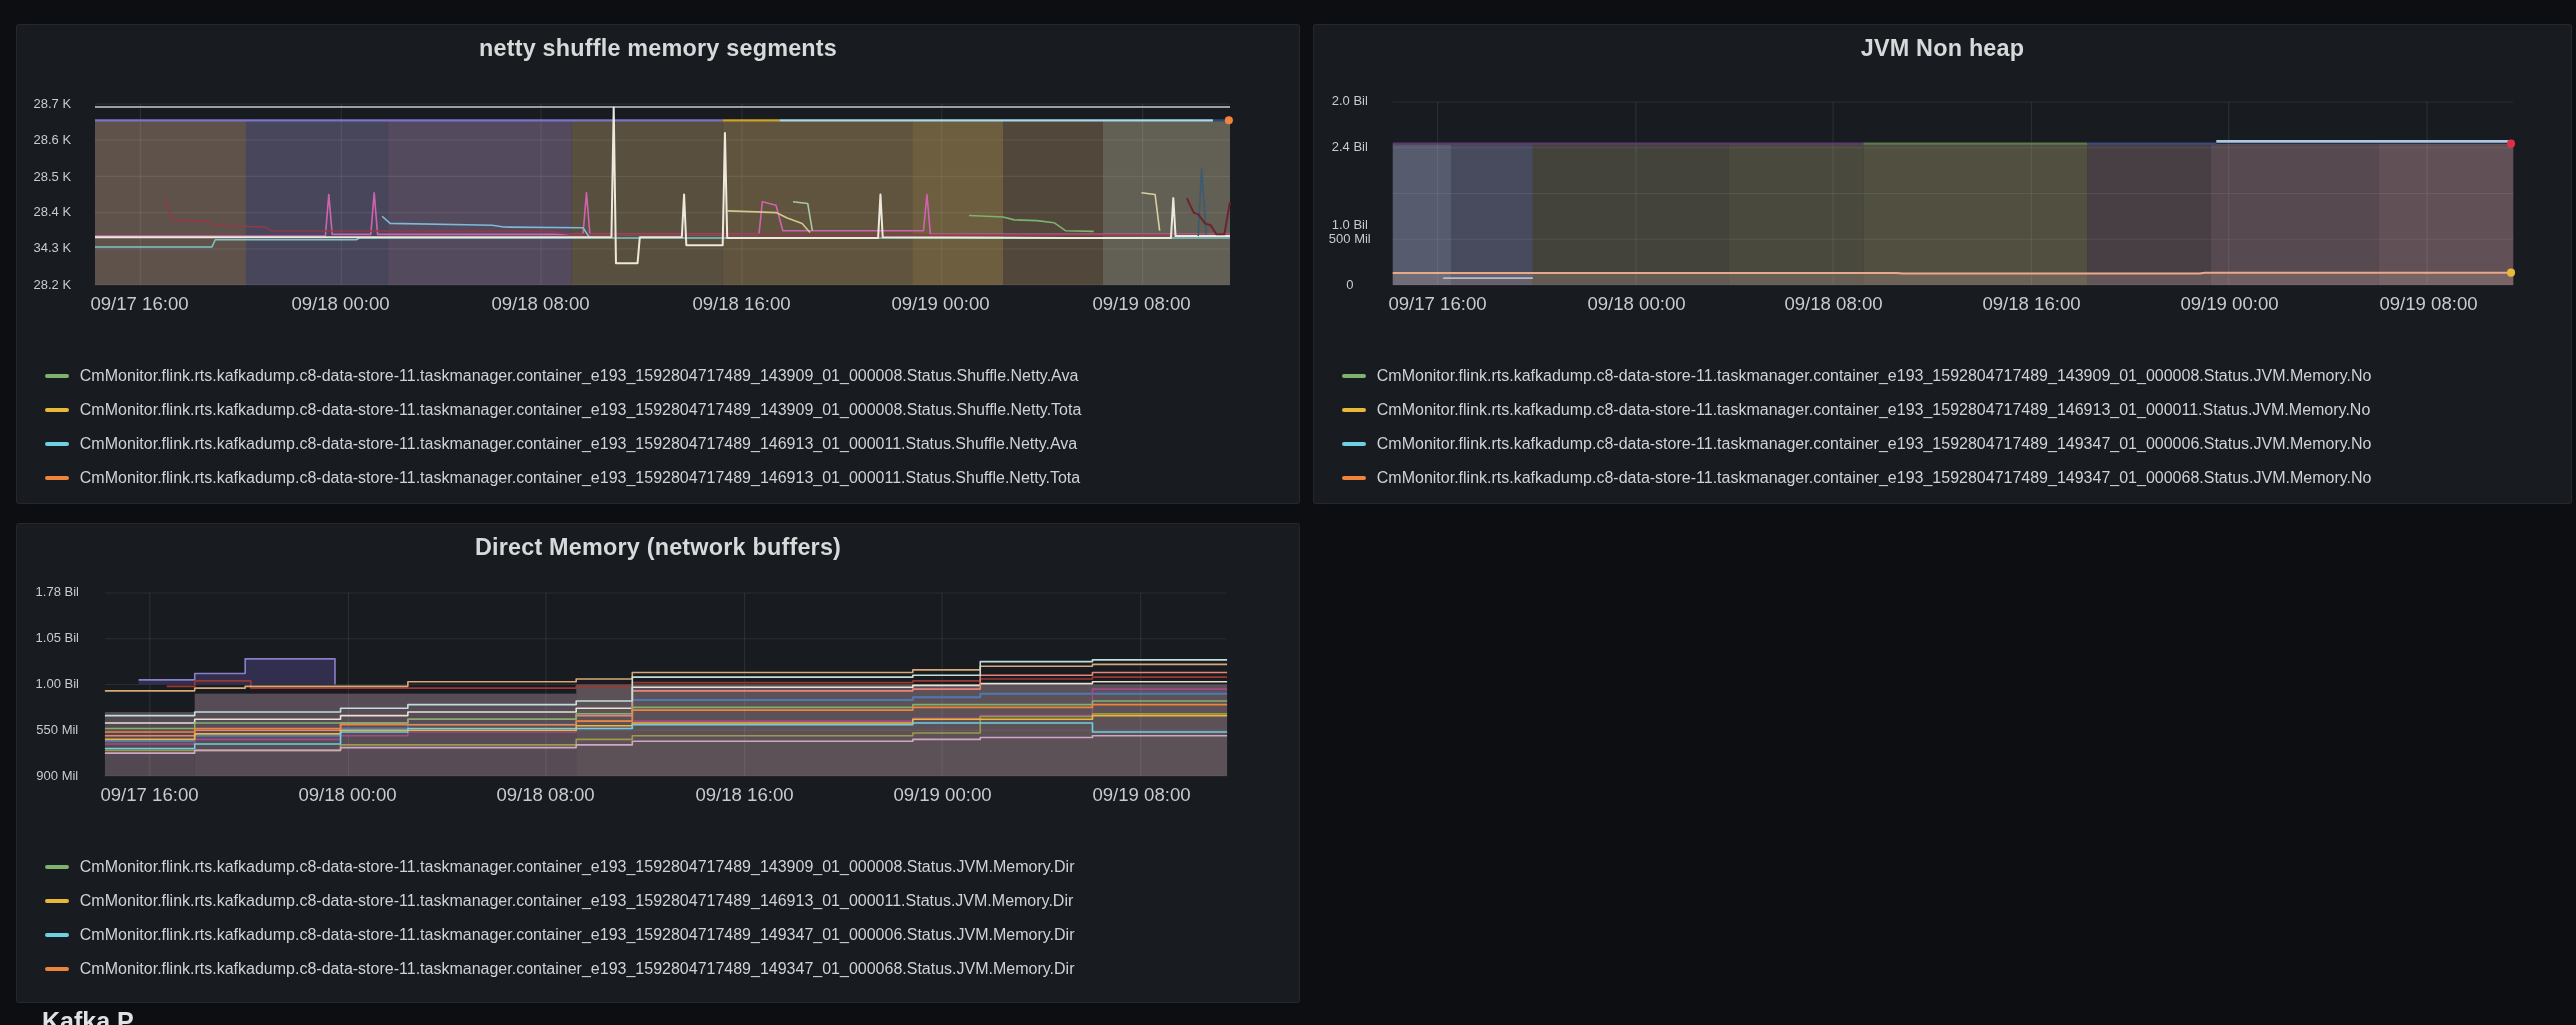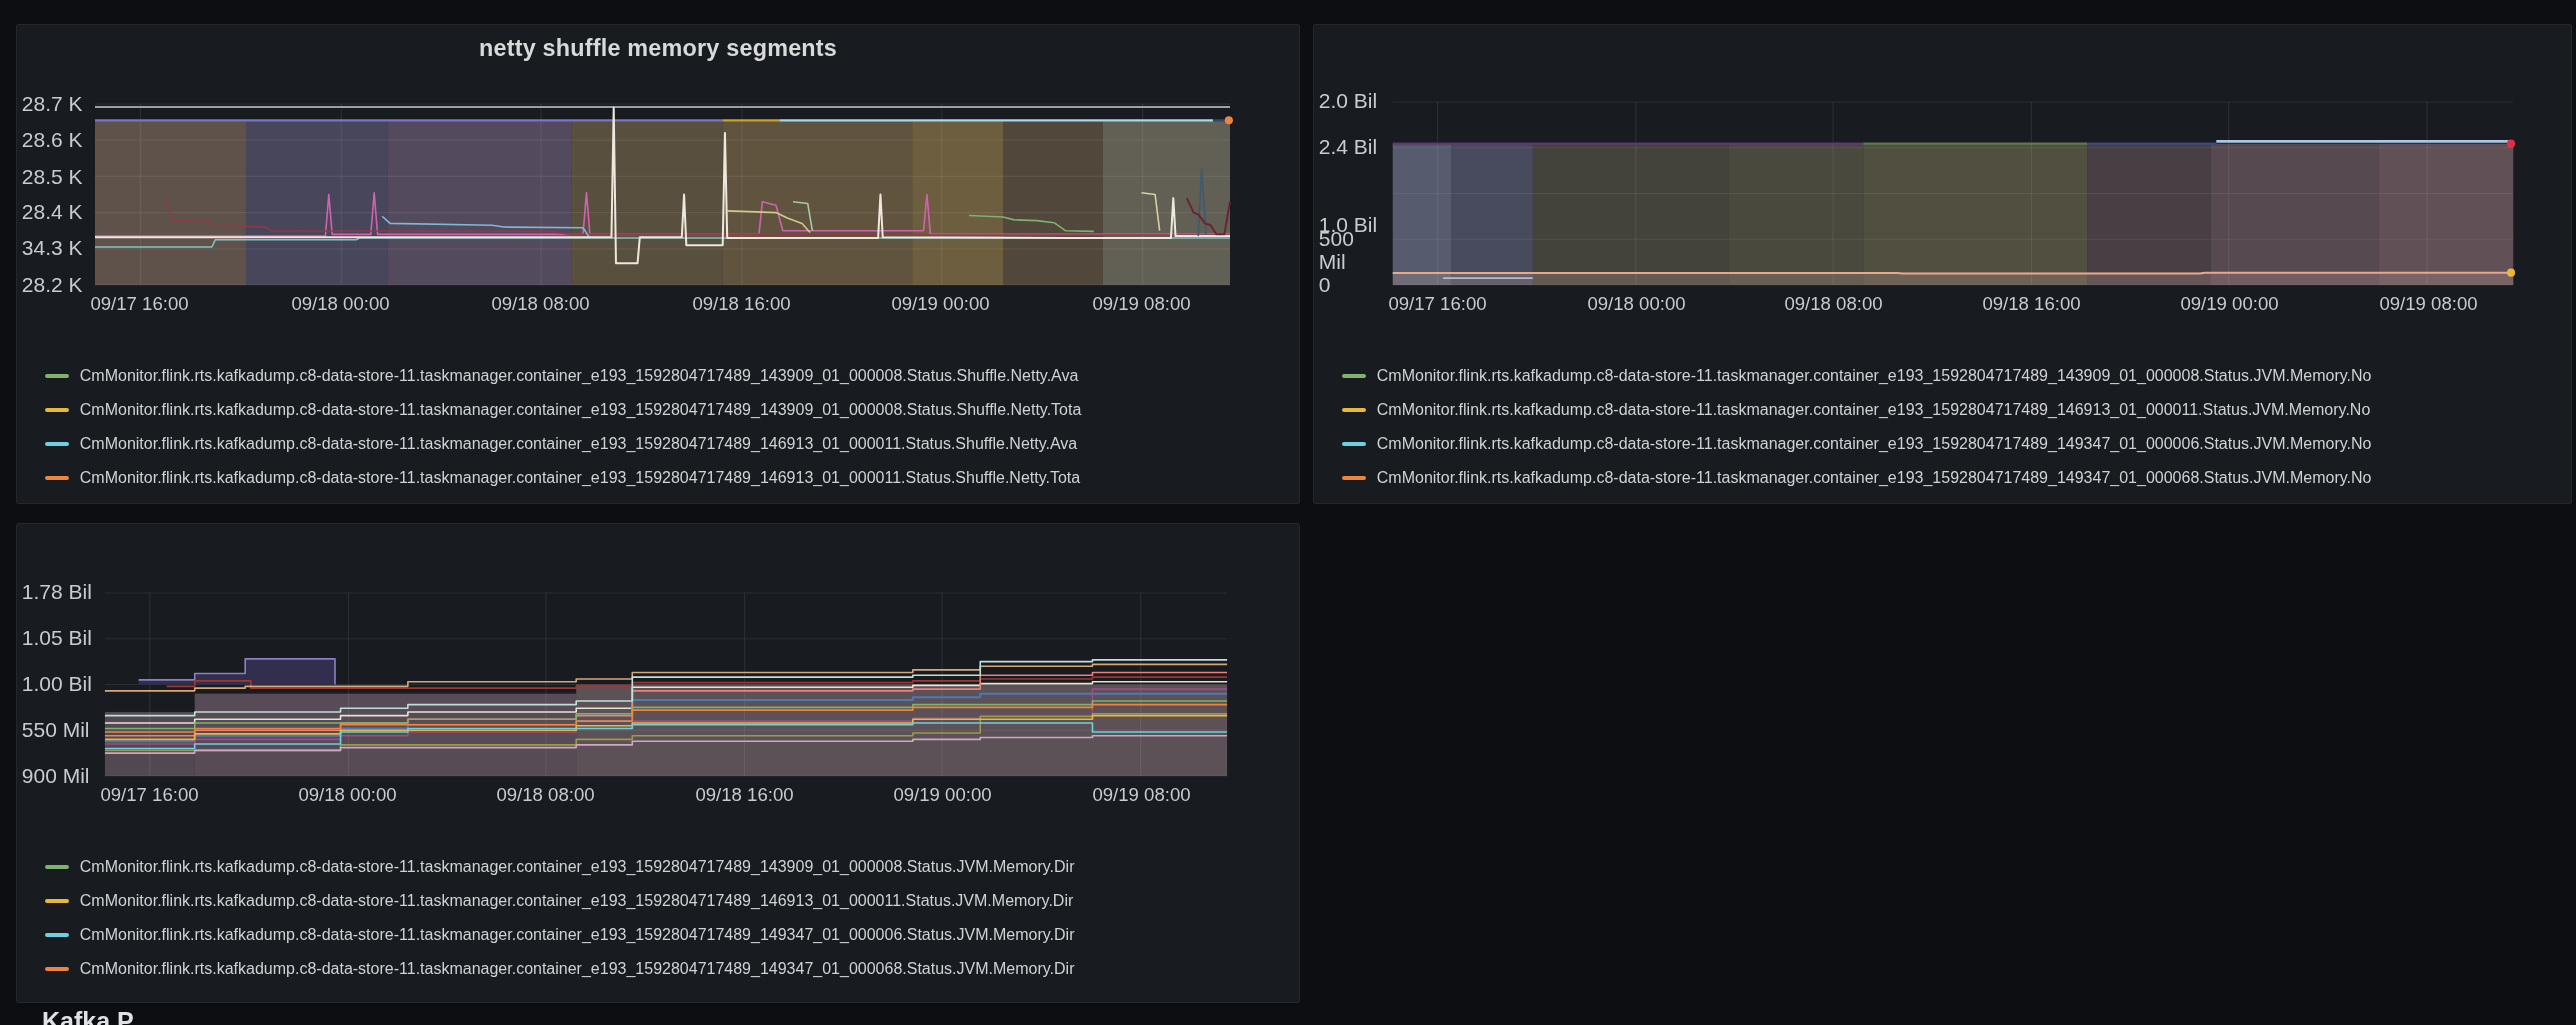--- a/index.html
+++ b/index.html
@@ -2,21 +2,21 @@
 <html style="font-size:13px"><head>
 <meta charset="utf-8">
 <style>
   html,body{margin:0;padding:0;width:2576px;height:1026px;overflow:hidden;
     background:#0d0e11;font-family:"Liberation Sans",sans-serif;}
   .dashboard{position:relative;width:2576px;height:986px;}
   .panel{position:absolute;background:#181b1f;border:0.8px solid #25272e;border-radius:2.4px;overflow:hidden;}
   .panel-title{position:absolute;top:9.7px;left:0;width:100%;text-align:center;margin:0;
     font-size:23.4px;font-weight:600;color:#d8d9da;letter-spacing:0.2px;cursor:pointer;}
   .chart{position:absolute;overflow:visible;}
-  .ytick{position:absolute;text-align:left;font-size:21px;color:#c8cbd0;line-height:22.6px;}
+  .ytick{position:absolute;text-align:center;font-size:13px;color:#c8cbd0;line-height:22.6px;}
   .xtick{position:absolute;text-align:center;font-size:18.6px;color:#c8cbd0;line-height:22.6px;}
   .legend{position:absolute;left:27.5px;right:8px;overflow:hidden;}
   .legend-row{display:flex;align-items:center;height:34px;white-space:nowrap;overflow:hidden;}
   .legend-marker{flex:0 0 auto;width:24px;height:4px;border-radius:2.4px;margin-right:11.3px;}
   .legend-label{font-size:16px;color:#d0d2d6;cursor:pointer;}
   .row-label{position:absolute;left:42px;top:1007px;font-size:25px;font-weight:700;color:#dfe1e5;cursor:pointer;}
 </style>
 </head>
 <body>
 
@@ -93,20 +93,21 @@
           <span class="legend-label">CmMonitor.flink.rts.kafkadump.c8-data-store-11.taskmanager.container_e193_1592804717489_146913_01_000011.Status.Shuffle.Netty.Ava</span>
         </div>
         <div class="legend-row">
           <span class="legend-marker" style="background-color: rgb(239, 132, 60);"></span>
           <span class="legend-label">CmMonitor.flink.rts.kafkadump.c8-data-store-11.taskmanager.container_e193_1592804717489_146913_01_000011.Status.Shuffle.Netty.Tota</span>
         </div>
       </div>
   </section>
 
   <section class="panel" id="panel-1" style="left:1313px;top:24px;width:1257px;height:478px">
+    <h2 class="panel-title">JVM Non heap</h2>
     <svg class="chart" id="chart-1" width="1122" height="183" style="left:78px;top:77px" viewBox="0 0 1390 227">
         <rect x="0" y="51.642500000000005" width="72.28" height="175.3575" fill="rgba(148,158,190,0.50)"></rect>
         <rect x="72.28" y="51.642500000000005" width="101.47" height="175.3575" fill="rgba(128,136,168,0.45)"></rect>
         <rect x="173.75" y="51.642500000000005" width="243.25" height="175.3575" fill="rgba(128,124,100,0.42)"></rect>
         <rect x="417" y="51.642500000000005" width="166.79999999999995" height="175.3575" fill="rgba(132,128,100,0.46)"></rect>
         <rect x="583.8" y="51.642500000000005" width="278" height="175.3575" fill="rgba(136,132,98,0.50)"></rect>
         <rect x="861.8" y="51.642500000000005" width="152.89999999999998" height="175.3575" fill="rgba(118,100,106,0.50)"></rect>
         <rect x="1014.6999999999999" y="51.642500000000005" width="208.5000000000001" height="175.3575" fill="rgba(148,120,130,0.50)"></rect>
         <rect x="1223.2" y="51.642500000000005" width="166.79999999999995" height="175.3575" fill="rgba(158,126,132,0.55)"></rect>
         <rect x="0" y="211.6775" width="1390" height="15.322499999999991" fill="rgba(190,160,150,0.25)"></rect>
@@ -159,20 +160,21 @@
           <span class="legend-label">CmMonitor.flink.rts.kafkadump.c8-data-store-11.taskmanager.container_e193_1592804717489_149347_01_000006.Status.JVM.Memory.No</span>
         </div>
         <div class="legend-row">
           <span class="legend-marker" style="background-color: rgb(239, 132, 60);"></span>
           <span class="legend-label">CmMonitor.flink.rts.kafkadump.c8-data-store-11.taskmanager.container_e193_1592804717489_149347_01_000068.Status.JVM.Memory.No</span>
         </div>
       </div>
   </section>
 
   <section class="panel" id="panel-2" style="left:16px;top:523px;width:1282px;height:478px">
+    <h2 class="panel-title">Direct Memory (network buffers)</h2>
     <svg class="chart" id="chart-2" width="1124" height="183" style="left:87px;top:69px" viewBox="0 0 1392 227">
         <rect x="0" y="147.55" width="111.36" height="79.44999999999999" fill="rgba(165,135,150,0.42)"></rect>
         <rect x="111.36" y="124.85000000000001" width="473.28" height="102.14999999999999" fill="rgba(165,135,150,0.45)"></rect>
         <rect x="584.64" y="113.5" width="807.36" height="113.5" fill="rgba(170,140,150,0.48)"></rect>
         <line x1="0" y1="0" x2="1392" y2="0" stroke="rgba(204,204,220,0.10)" stroke-width="1.5"></line>
         <line x1="0" y1="56.75" x2="1392" y2="56.75" stroke="rgba(204,204,220,0.10)" stroke-width="1.5"></line>
         <line x1="0" y1="113.5" x2="1392" y2="113.5" stroke="rgba(204,204,220,0.10)" stroke-width="1.5"></line>
         <line x1="0" y1="170.25" x2="1392" y2="170.25" stroke="rgba(204,204,220,0.10)" stroke-width="1.5"></line>
         <line x1="0" y1="227" x2="1392" y2="227" stroke="rgba(204,204,220,0.10)" stroke-width="1.5"></line>
         <line x1="55.68" y1="0" x2="55.68" y2="227" stroke="rgba(204,204,220,0.10)" stroke-width="1.5"></line>

